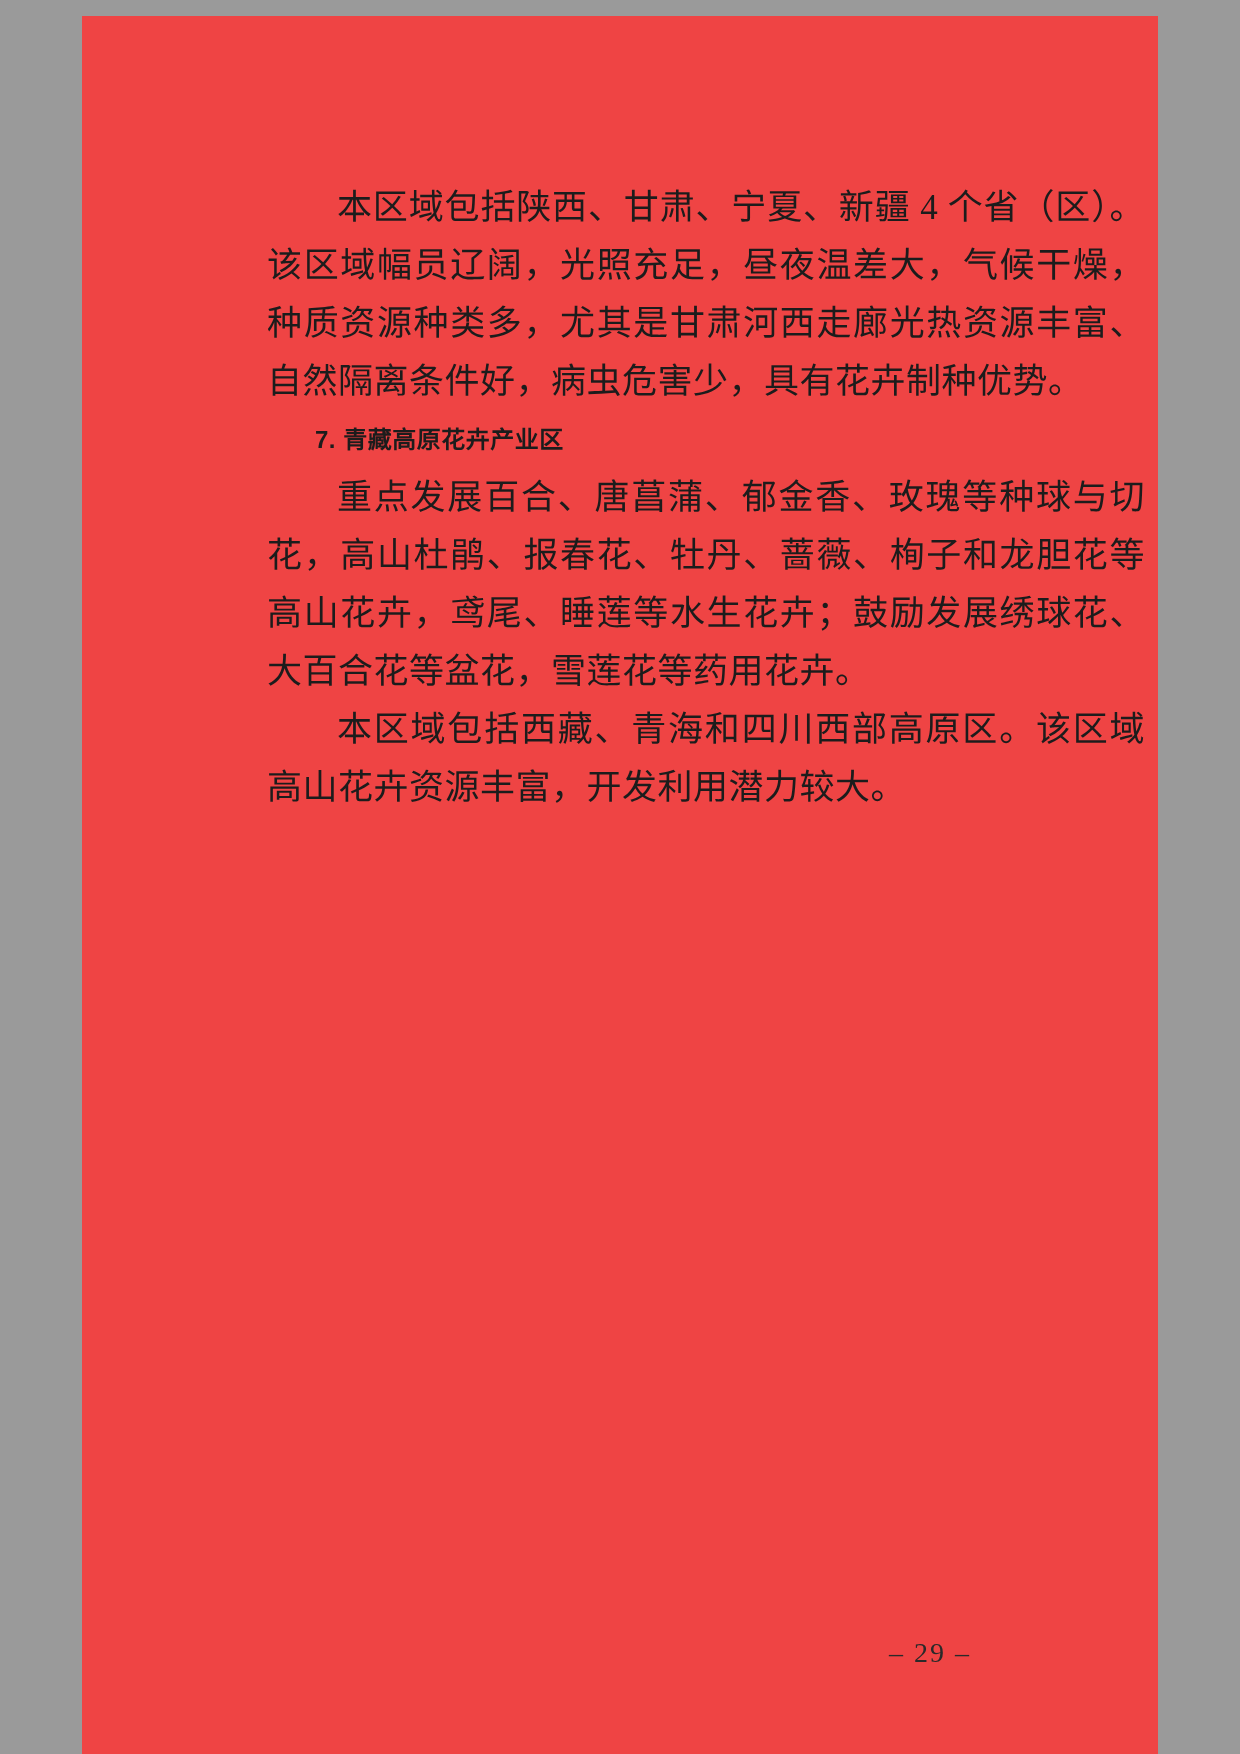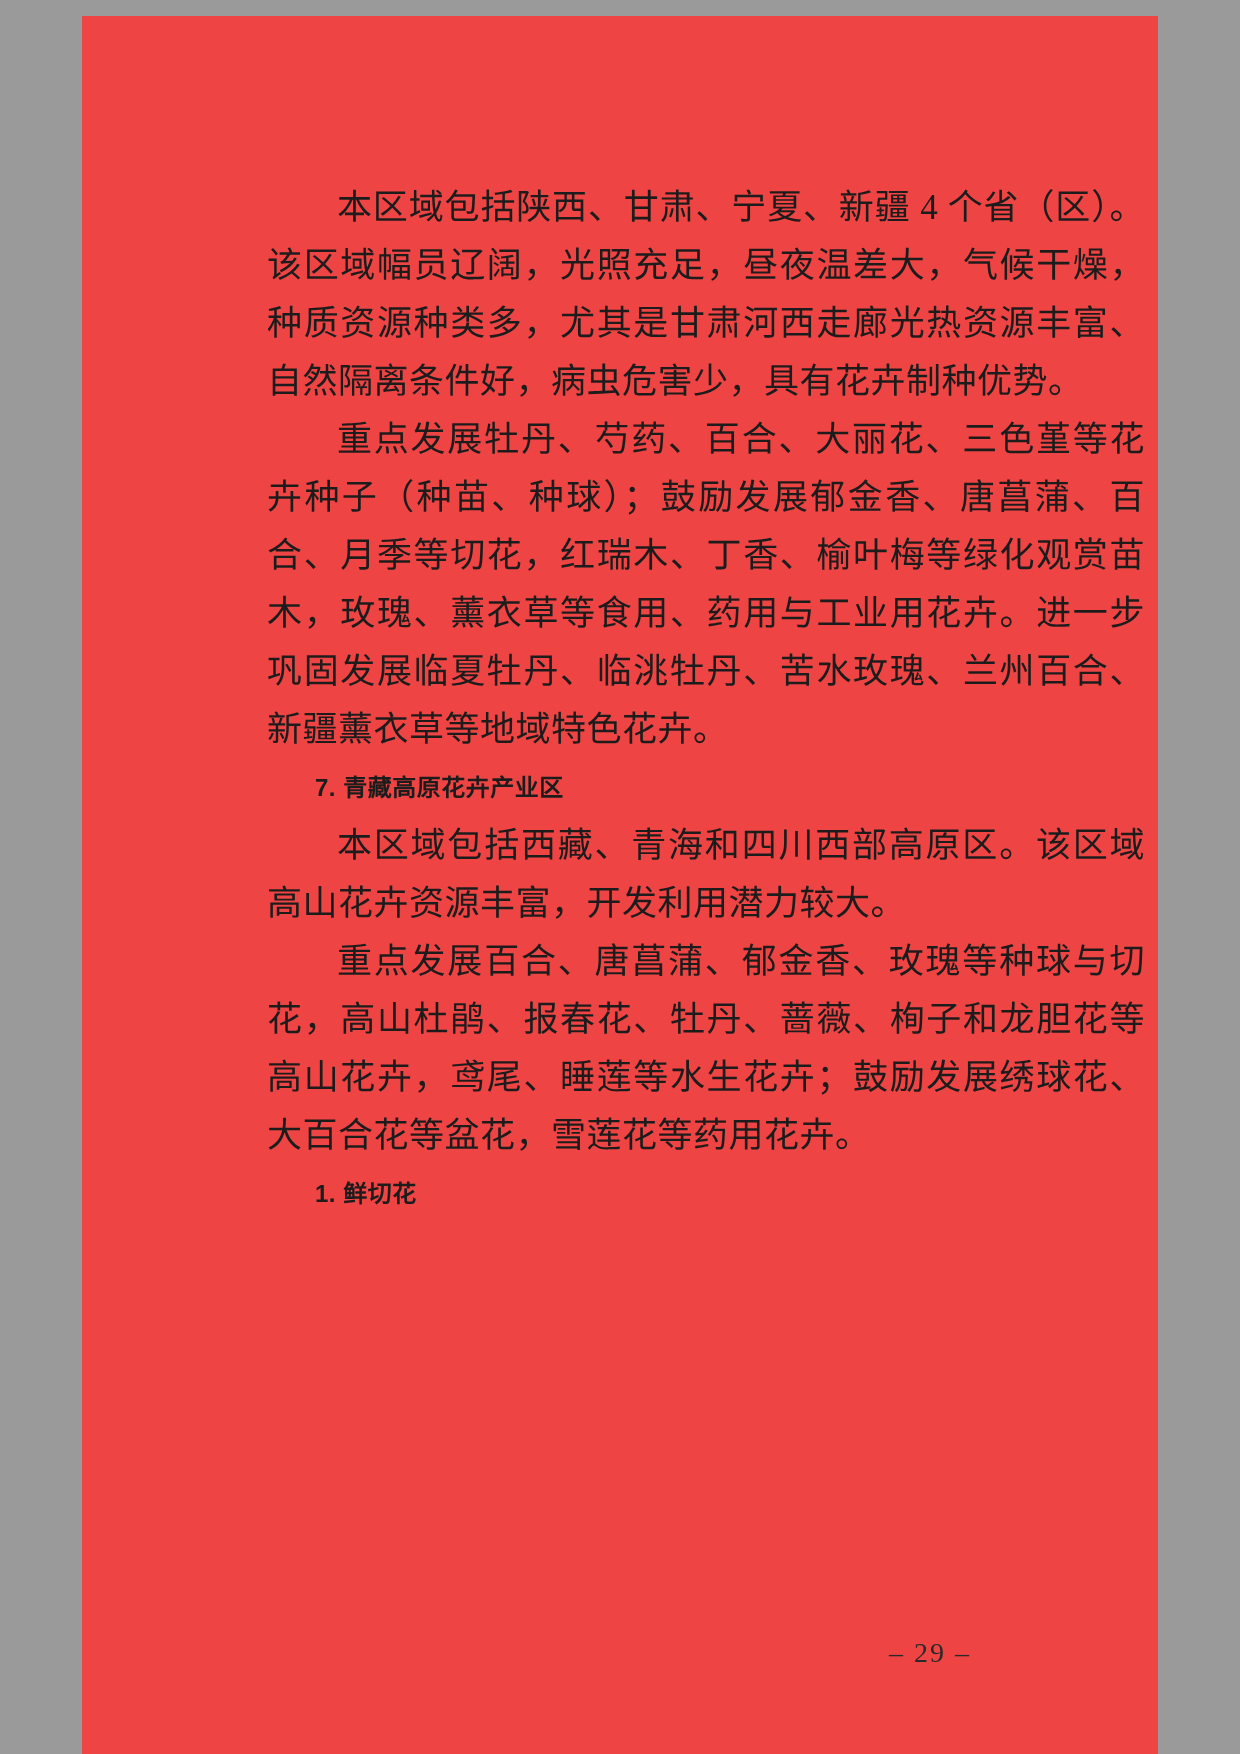--- a/index.html
+++ b/index.html
@@ -56,21 +56,19 @@
     letter-spacing: 2px;
     text-align: right;
   }
 </style>
 </head>
 <body>
 
 <div class="page">
   <main class="body-text">
     <p class="para">本区域包括陕西、甘肃、宁夏、新疆 4 个省（区）。该区域幅员辽阔，光照充足，昼夜温差大，气候干燥，种质资源种类多，尤其是甘肃河西走廊光热资源丰富、自然隔离条件好，病虫危害少，具有花卉制种优势。</p>
-    <p class="para">重点发展牡丹、芍药、百合、大丽花、三色堇等花卉种子（种苗、种球）；鼓励发展郁金香、唐菖蒲、百合、月季等切花，红瑞木、丁香、榆叶梅等绿化观赏苗木，玫瑰、薰衣草等食用、药用与工业用花卉。进一步巩固发展临夏牡丹、临洮牡丹、苦水玫瑰、兰州百合、新疆薰衣草等地域特色花卉。</p>
     <h3 class="heading heading-num">7. 青藏高原花卉产业区</h3>
+    <p class="para">重点发展百合、唐菖蒲、郁金香、玫瑰等种球与切花，高山杜鹃、报春花、牡丹、蔷薇、栒子和龙胆花等高山花卉，鸢尾、睡莲等水生花卉；鼓励发展绣球花、大百合花等盆花，雪莲花等药用花卉。</p>
     <p class="para">本区域包括西藏、青海和四川西部高原区。该区域高山花卉资源丰富，开发利用潜力较大。</p>
-    <p class="para">重点发展百合、唐菖蒲、郁金香、玫瑰等种球与切花，高山杜鹃、报春花、牡丹、蔷薇、栒子和龙胆花等高山花卉，鸢尾、睡莲等水生花卉；鼓励发展绣球花、大百合花等盆花，雪莲花等药用花卉。</p>
-    <h3 class="heading heading-num">1. 鲜切花</h3>
   </main>
 
   <div class="page-footer">– 29 –</div>
 </div>
 
 </body></html>

